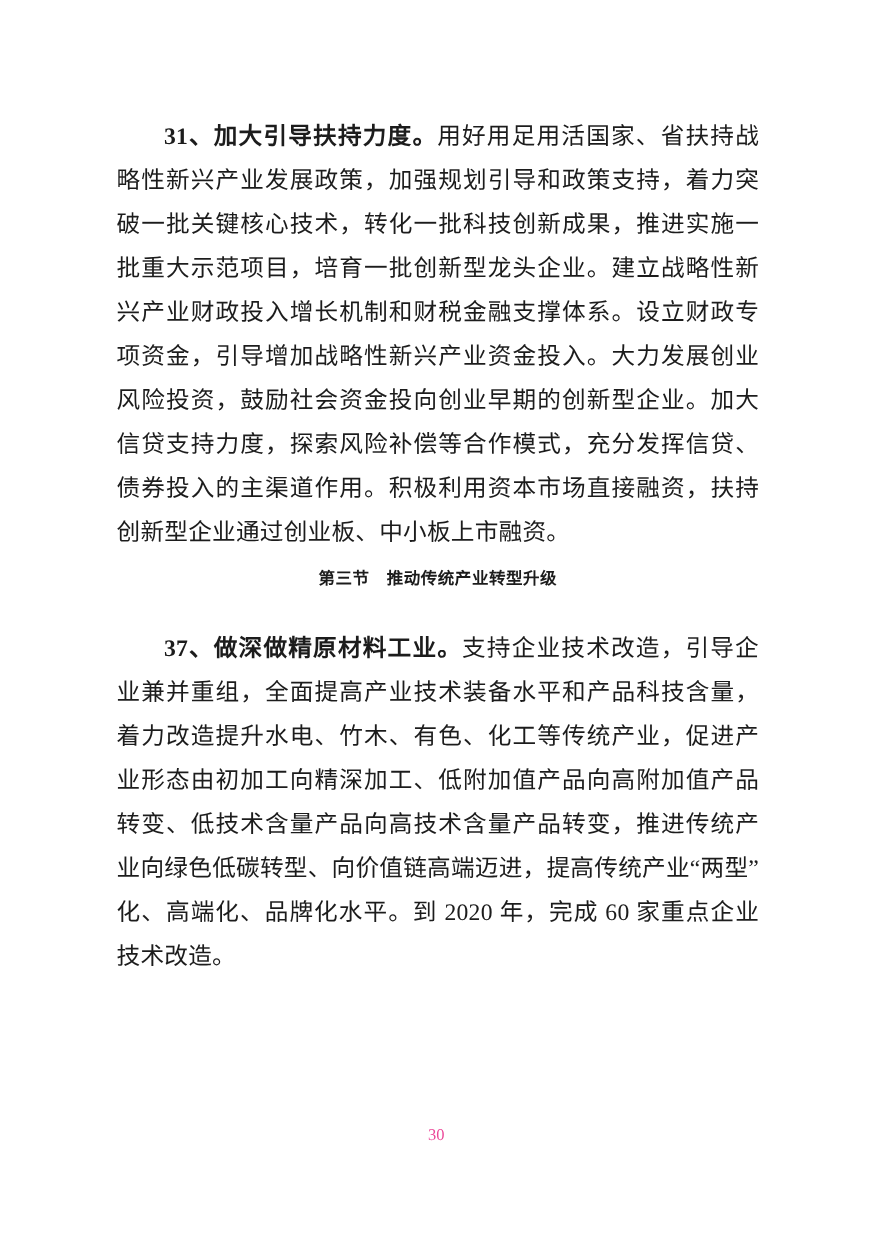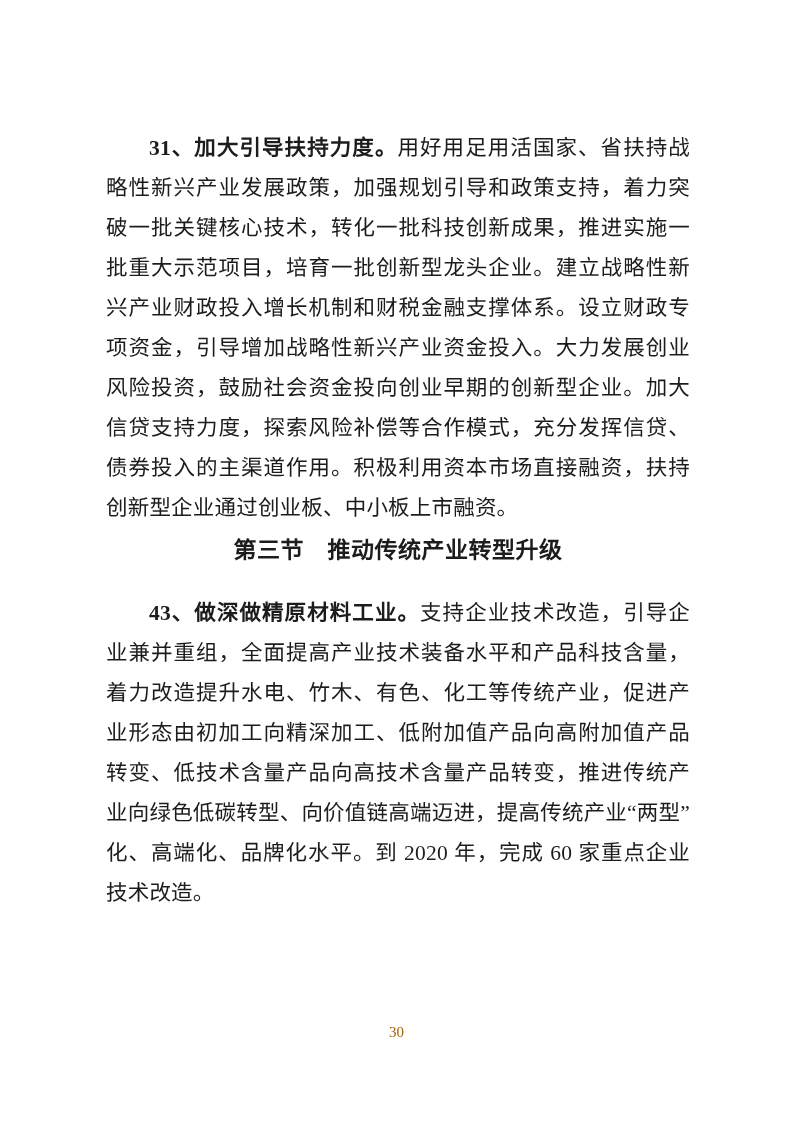--- a/index.html
+++ b/index.html
@@ -14,63 +14,63 @@
     margin: 0 auto;
     background: #ffffff;
     font-family: "Liberation Serif", "DejaVu Serif", serif;
     color: #1c1c1c;
     overflow: hidden;
     box-sizing: border-box;
   }
   .content {
     position: absolute;
     left: 106px;
-    top: 128px;
+    top: 104px;
     width: 584px;
   }
   .para {
     margin: 0;
     font-size: 21.5px;
     line-height: 40px;
     text-align: justify;
     text-justify: inter-character;
     text-indent: 2em;
     letter-spacing: 0.2px;
   }
   .para .lead {
     font-weight: bold;
   }
   .section-heading {
     margin: 3px 0 22px 0;
-    font-size: 23px;
+    font-size: 15px;
     line-height: 40px;
     font-weight: bold;
     text-align: center;
     text-indent: 0;
     letter-spacing: 0.5px;
   }
   .page-number {
     position: absolute;
     left: 0;
     top: 1024px;
     width: 100%;
     text-align: center;
     font-size: 15px;
-    color: #a16207;
+    color: #ec4899;
   }
 </style>
 </head>
 <body>
 
 <div class="page">
   <div class="content">
 
     <p class="para"><span class="lead">31、加大引导扶持力度。</span><span class="body-text">用好用足用活国家、省扶持战略性新兴产业发展政策，加强规划引导和政策支持，着力突破一批关键核心技术，转化一批科技创新成果，推进实施一批重大示范项目，培育一批创新型龙头企业。建立战略性新兴产业财政投入增长机制和财税金融支撑体系。设立财政专项资金，引导增加战略性新兴产业资金投入。大力发展创业风险投资，鼓励社会资金投向创业早期的创新型企业。加大信贷支持力度，探索风险补偿等合作模式，充分发挥信贷、债券投入的主渠道作用。积极利用资本市场直接融资，扶持创新型企业通过创业板、中小板上市融资。</span></p>
 
     <h2 class="section-heading">第三节　推动传统产业转型升级</h2>
 
-    <p class="para"><span class="lead">43、做深做精原材料工业。</span><span class="body-text">支持企业技术改造，引导企业兼并重组，全面提高产业技术装备水平和产品科技含量，着力改造提升水电、竹木、有色、化工等传统产业，促进产业形态由初加工向精深加工、低附加值产品向高附加值产品转变、低技术含量产品向高技术含量产品转变，推进传统产业向绿色低碳转型、向价值链高端迈进，提高传统产业“两型”化、高端化、品牌化水平。到 2020 年，完成 60 家重点企业技术改造。</span></p>
+    <p class="para"><span class="lead">37、做深做精原材料工业。</span><span class="body-text">支持企业技术改造，引导企业兼并重组，全面提高产业技术装备水平和产品科技含量，着力改造提升水电、竹木、有色、化工等传统产业，促进产业形态由初加工向精深加工、低附加值产品向高附加值产品转变、低技术含量产品向高技术含量产品转变，推进传统产业向绿色低碳转型、向价值链高端迈进，提高传统产业“两型”化、高端化、品牌化水平。到 2020 年，完成 60 家重点企业技术改造。</span></p>
 
 
   </div>
 
   <div class="page-number">30</div>
 </div>
 
 </body></html>

